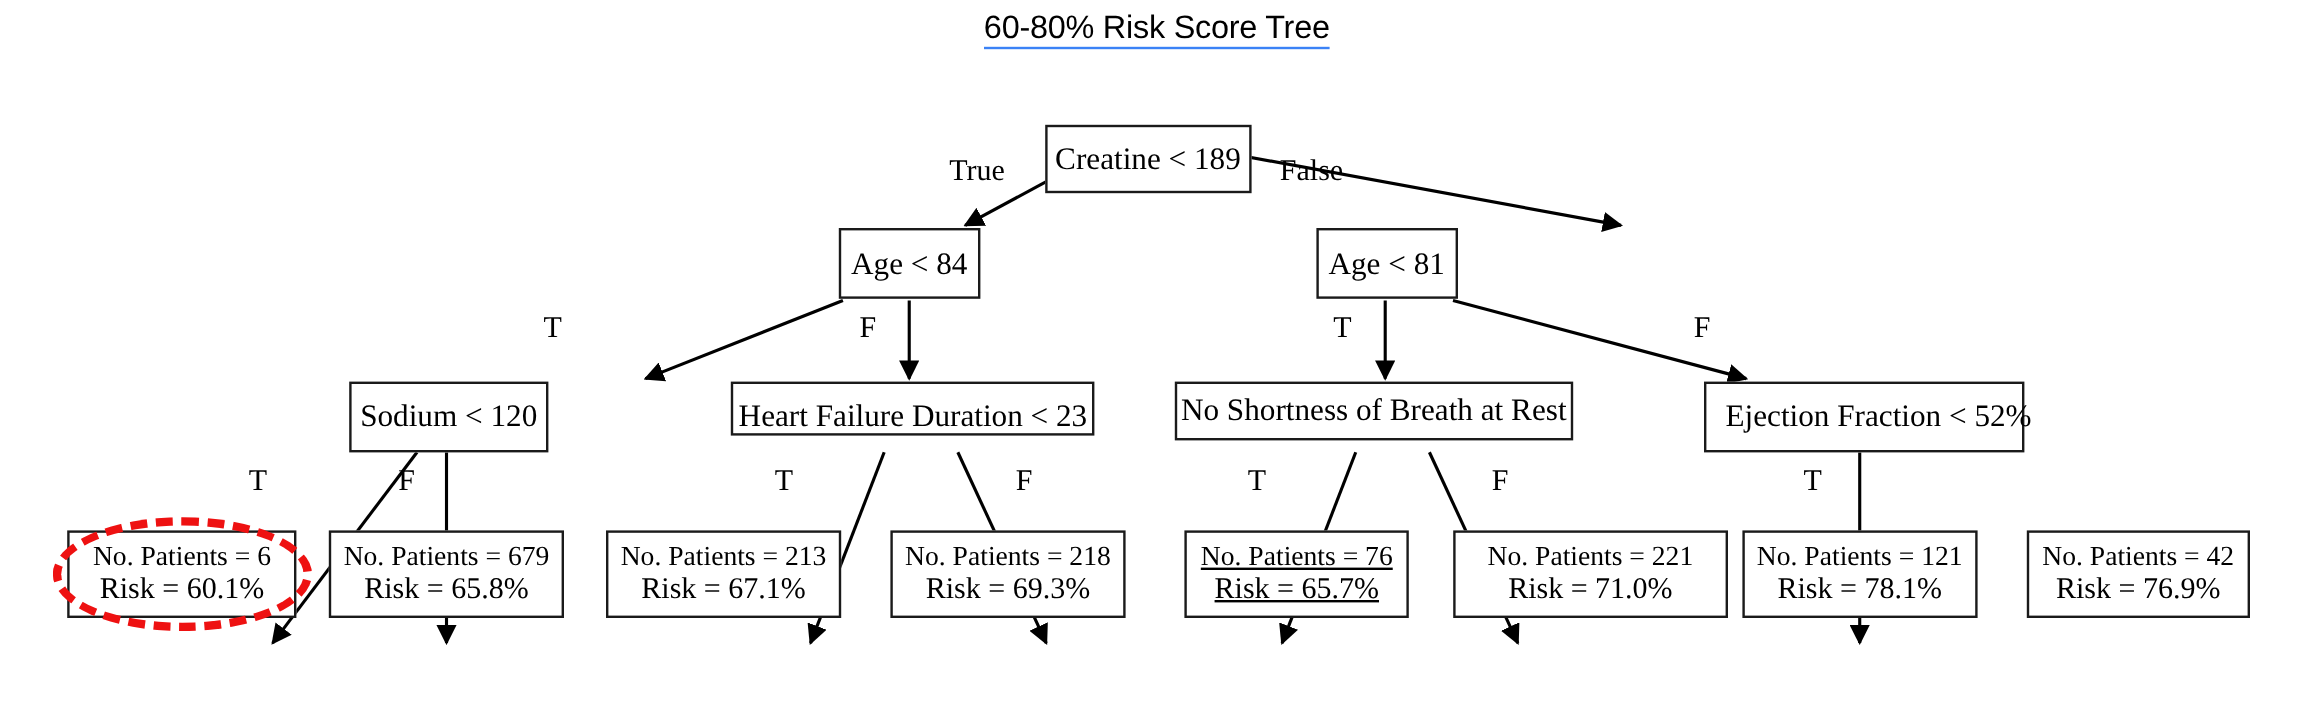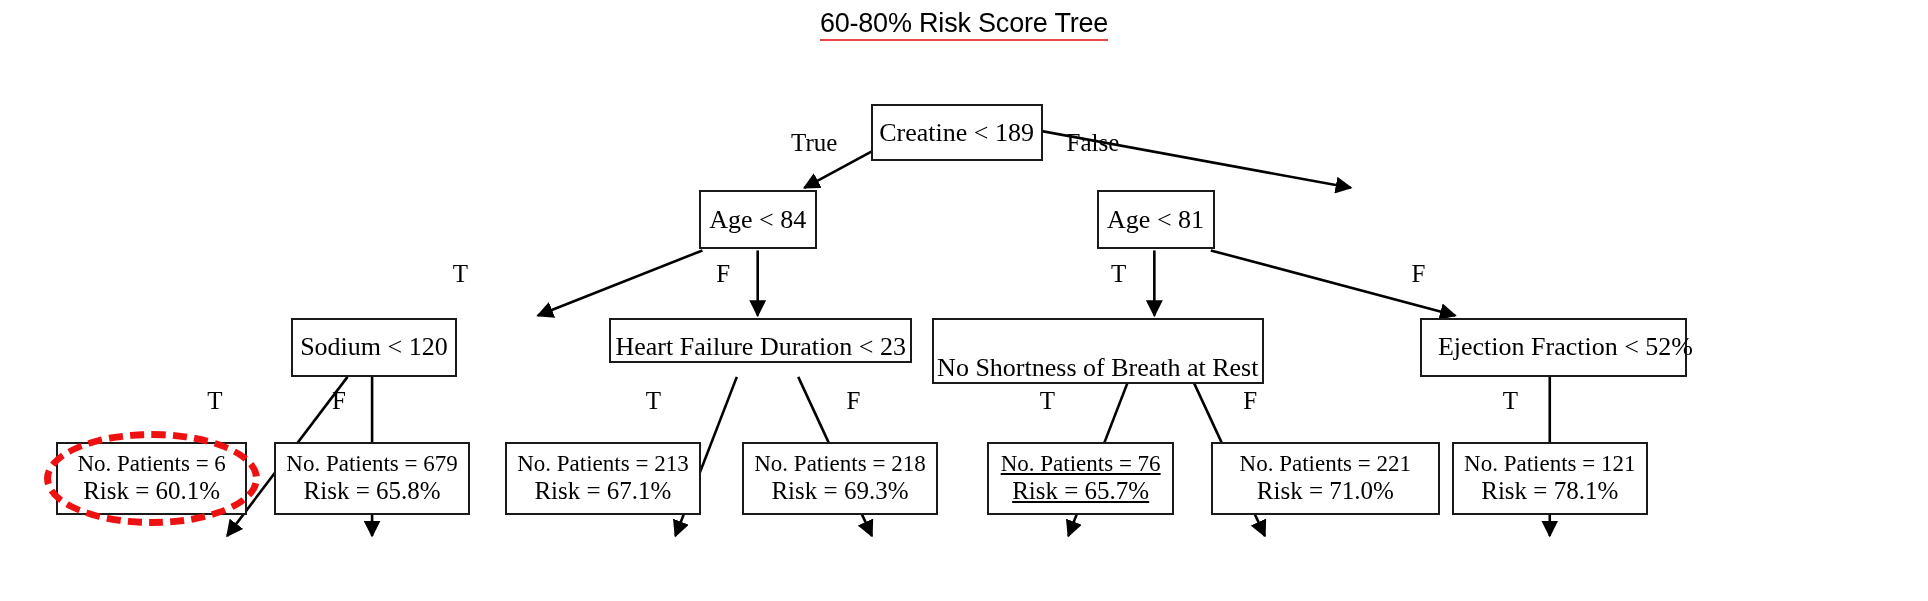--- a/index.html
+++ b/index.html
@@ -20,21 +20,21 @@
     left: 0;
     top: 8px;
     width: 1928px;
     text-align: center;
     font-family: "Liberation Sans", sans-serif;
     font-size: 27px;
     color: #000000;
     letter-spacing: -0.2px;
   }
   #title span.ttxt {
-    border-bottom: 2px solid #ef4444;
+    border-bottom: 2px solid #3b82f6;
     padding-bottom: 1px;
   }
   svg#tree {
     position: absolute;
     left: 0;
     top: 0;
   }
   .nodebox {
     position: absolute;
     box-sizing: border-box;
@@ -112,21 +112,21 @@
   <div class="nodebox internal" style="left: 1096.63px; top: 190.317px; width: 117.89px; height: 58.8479px;">
     <div class="line1">Age &lt; 81</div>
   </div>
 
   <div class="nodebox internal" style="left: 291.042px; top: 318.029px; width: 165.783px; height: 58.8479px;">
     <div class="line1">Sodium &lt; 120</div>
   </div>
   <div class="nodebox internal" style="left: 609.101px; top: 318.029px; width: 303.322px; height: 45px; justify-content: flex-end;">
     <div class="line1">Heart Failure Duration &lt; 23</div>
   </div>
-  <div class="nodebox internal" style="left: 932px; top: 318.029px; width: 331.567px; height: 66px; justify-content: flex-end;">
+  <div class="nodebox internal" style="left: 979px; top: 318.029px; width: 331.567px; height: 49px;">
     <div class="line1">No Shortness of Breath at Rest</div>
   </div>
   <div class="nodebox internal" style="left: 1419.6px; top: 318.029px; width: 267.71px; height: 58.8479px; padding-left: 24px;">
     <div class="line1">Ejection Fraction &lt; 52%</div>
   </div>
 
   <div class="nodebox leaf" style="left: 56.4892px; top: 441.985px; width: 190.344px; height: 72.6208px;">
     <div class="line1">No. Patients = 6</div>
     <div class="line2">Risk = 60.1%</div>
   </div>
@@ -155,20 +155,24 @@
   <div class="nodebox leaf" style="left: 1210.83px; top: 441.985px; width: 229px; height: 72.6208px;">
     <div class="line1">No. Patients = 221</div>
     <div class="line2">Risk = 71.0%</div>
   </div>
 
   <div class="nodebox leaf" style="left: 1451.53px; top: 441.985px; width: 196.484px; height: 72.6208px;">
     <div class="line1">No. Patients = 121</div>
     <div class="line2">Risk = 78.1%</div>
   </div>
 
+  <div class="nodebox leaf" style="left: 1688.54px; top: 441.985px; width: 186.66px; height: 72.6208px;">
+    <div class="line1">No. Patients = 42</div>
+    <div class="line2">Risk = 76.9%</div>
+  </div>
 
   <div class="edgelabel" style="left: 758.92px; top: 128.965px; width: 110.522px;">True</div>
   <div class="edgelabel" style="left: 1037.68px; top: 128.965px; width: 110.522px;">False</div>
 
   <div class="edgelabel" style="left: 442.089px; top: 260.433px; width: 36.8408px;">T</div>
   <div class="edgelabel" style="left: 704.887px; top: 260.433px; width: 36.8408px;">F</div>
 
   <div class="edgelabel" style="left: 1100.31px; top: 260.433px; width: 36.8408px;">T</div>
   <div class="edgelabel" style="left: 1399.95px; top: 260.433px; width: 36.8408px;">F</div>
 

